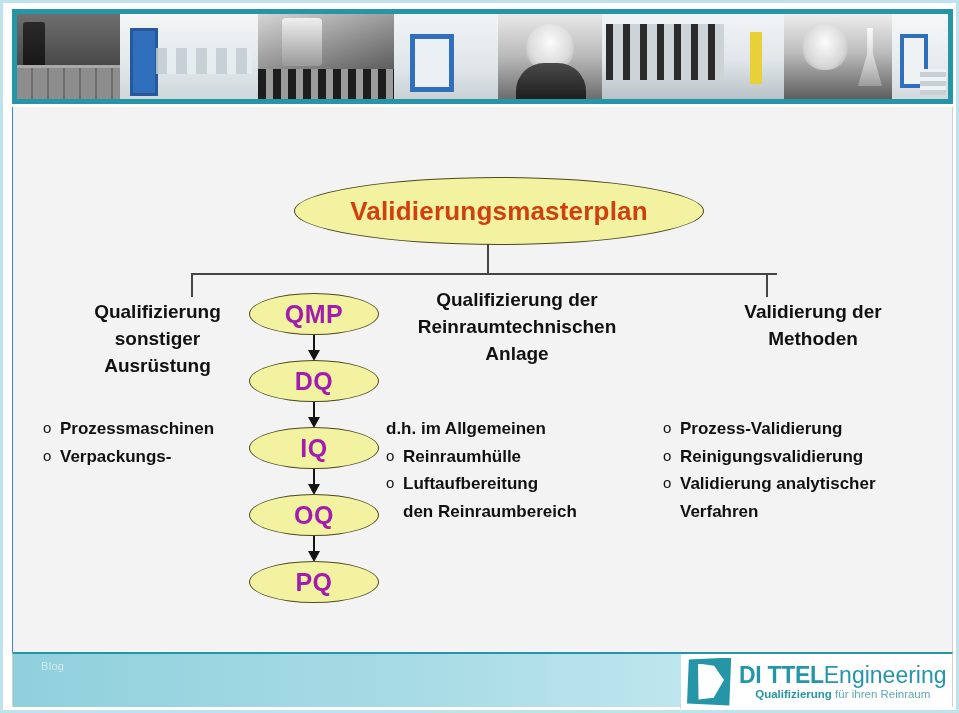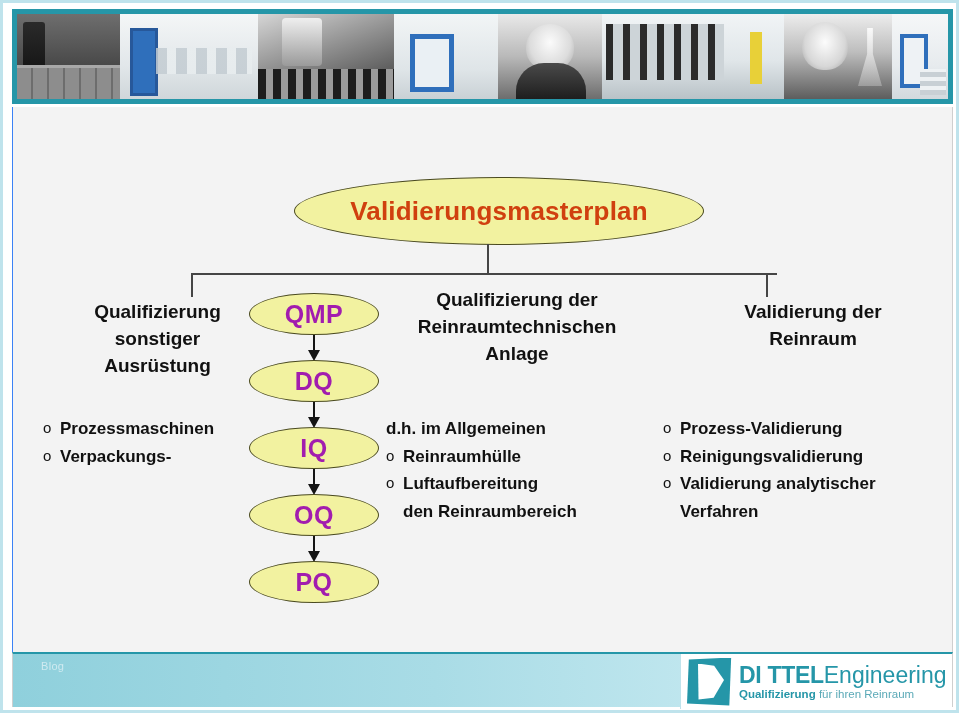--- a/index.html
+++ b/index.html
@@ -298,21 +298,21 @@
     clip-path: polygon(0% 0%, 62% 6%, 100% 46%, 60% 95%, 2% 100%);
   }
   .logo-text { flex: 1 1 auto; padding-right: 6px; }
   .logo-line1 {
     font-size: 23px; line-height: 1.05;
     color: #2596a8; white-space: nowrap;
   }
   .logo-line1 .bold { font-weight: bold; letter-spacing: -.3px; }
   .logo-line1 .light { font-weight: normal; margin-top: 11px; }
   .logo-line2 {
-    font-size: 11.5px; text-align: left; white-space: nowrap;
+    font-size: 11.5px; text-align: center; white-space: nowrap;
     color: #2596a8; margin-top: 1px;
   }
   .logo-line2 .b { font-weight: bold; }
   .logo-line2 .n { font-weight: normal; color: #5aa9b7; }
 </style>
 </head>
 <body>
 
 <div class="slide">
 
@@ -343,21 +343,21 @@
       <div>sonstiger</div>
       <div>Ausrüstung</div>
     </div>
     <div class="col-head c2">
       <div>Qualifizierung der</div>
       <div>Reinraumtechnischen</div>
       <div>Anlage</div>
     </div>
     <div class="col-head c3">
       <div>Validierung der</div>
-      <div>Reinraum</div>
+      <div>Methoden</div>
     </div>
 
     <div class="bullets b1">
       <div class="row">
         <span class="marker">o</span>
         <span class="txt">Prozessmaschinen</span>
       </div>
       <div class="row">
         <span class="marker">o</span>
         <span class="txt">Verpackungs-</span>

